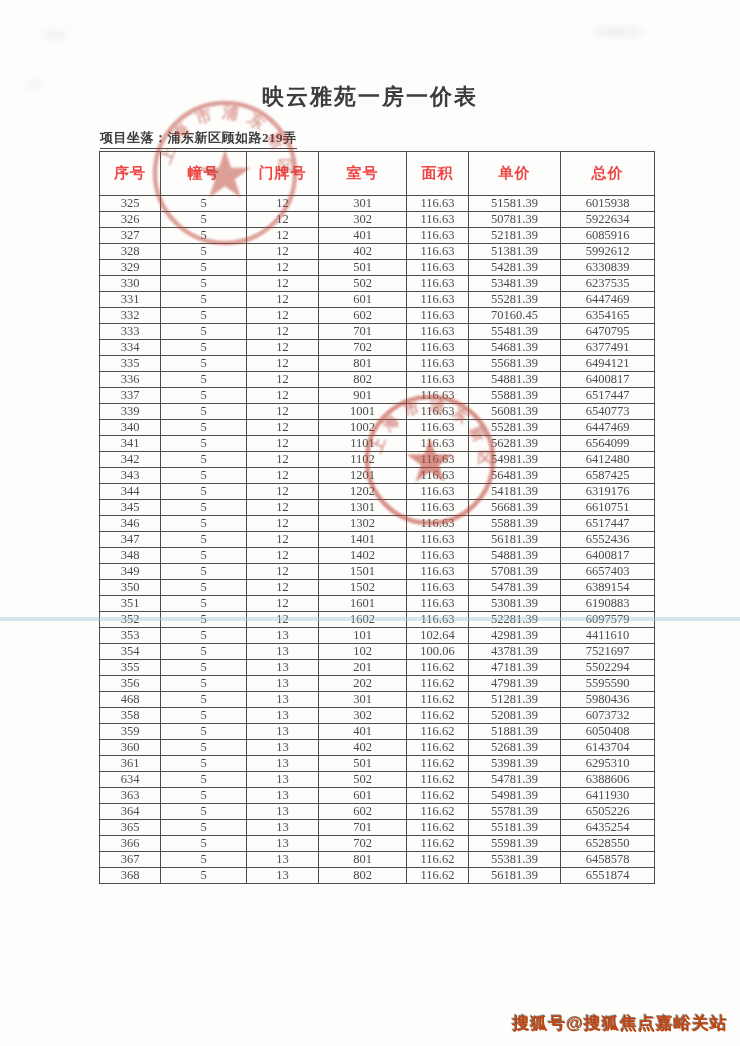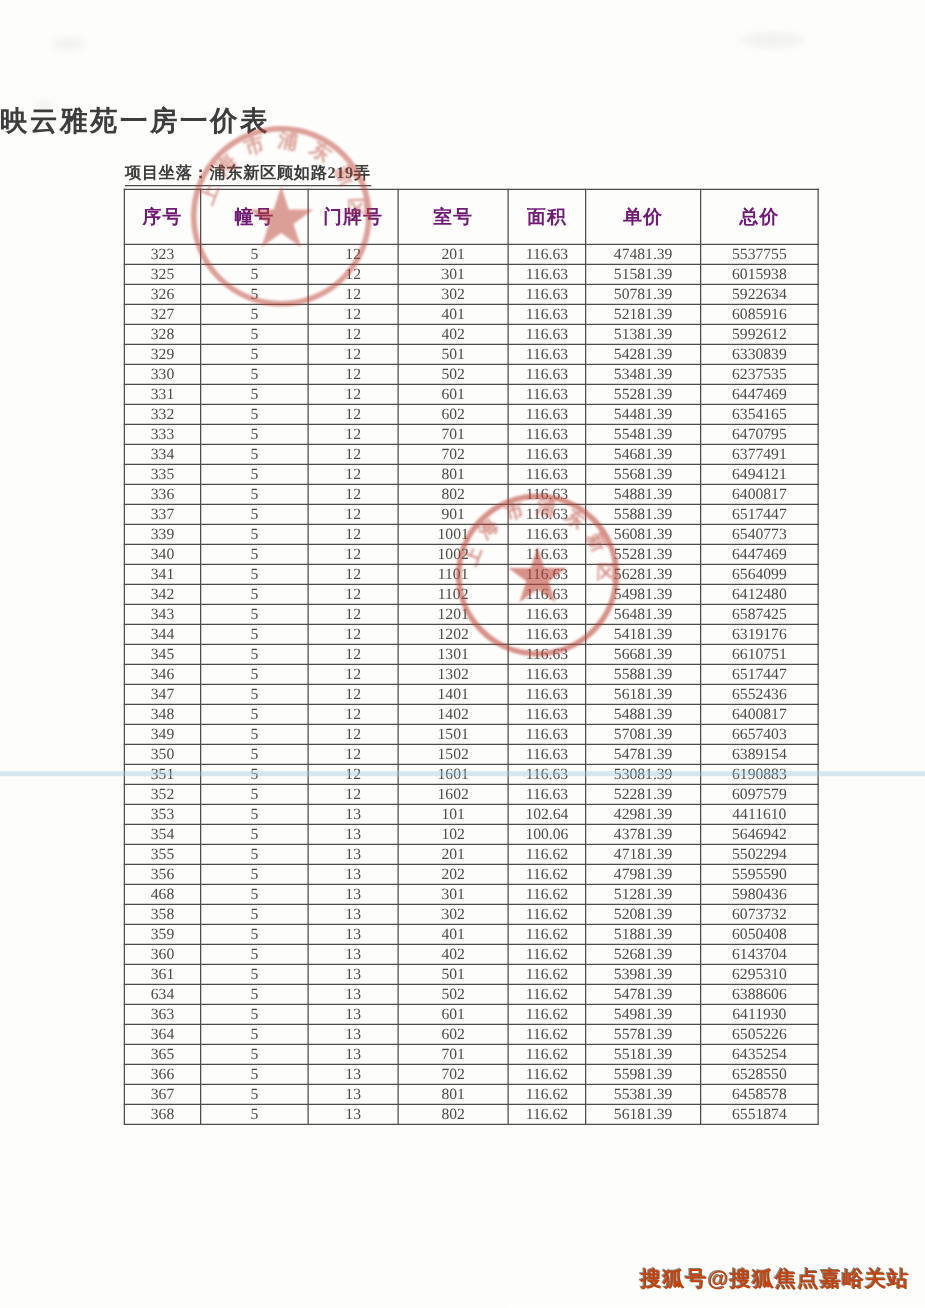--- a/index.html
+++ b/index.html
@@ -17,21 +17,21 @@
     position: absolute;
     background: rgba(120,120,120,0.08);
     border-radius: 50%;
     filter: blur(3px);
   }
   .doc-title {
     position: absolute;
     top: 82px;
     left: 0;
     width: 740px;
-    text-align: left;
+    text-align: center;
     font-size: 22px;
     font-weight: bold;
     letter-spacing: 2px;
     color: #3d3d3d;
   }
   .location-line {
     position: absolute;
     top: 129px;
     left: 100px;
     font-size: 13px;
@@ -53,21 +53,21 @@
     border: 1px solid #4d4d4d;
     text-align: center;
     vertical-align: middle;
     overflow: hidden;
     white-space: nowrap;
   }
   .price-table th {
     height: 44px;
     font-size: 15px;
     font-weight: bold;
-    color: #701a75;
+    color: #ef4444;
     letter-spacing: 1px;
   }
   .price-table td {
     height: 15.6px;
     font-size: 12.5px;
     line-height: 15px;
     color: #4a4a4a;
   }
   .scan-line {
     position: absolute;
@@ -127,29 +127,20 @@
         <th>幢号</th>
         <th>门牌号</th>
         <th>室号</th>
         <th>面积</th>
         <th>单价</th>
         <th>总价</th>
       </tr>
     </thead>
     <tbody>
         <tr>
-          <td>323</td>
-          <td>5</td>
-          <td>12</td>
-          <td>201</td>
-          <td>116.63</td>
-          <td>47481.39</td>
-          <td>5537755</td>
-        </tr>
-        <tr>
           <td>325</td>
           <td>5</td>
           <td>12</td>
           <td>301</td>
           <td>116.63</td>
           <td>51581.39</td>
           <td>6015938</td>
         </tr>
         <tr>
           <td>326</td>
@@ -204,21 +195,21 @@
           <td>116.63</td>
           <td>55281.39</td>
           <td>6447469</td>
         </tr>
         <tr>
           <td>332</td>
           <td>5</td>
           <td>12</td>
           <td>602</td>
           <td>116.63</td>
-          <td>54481.39</td>
+          <td>70160.45</td>
           <td>6354165</td>
         </tr>
         <tr>
           <td>333</td>
           <td>5</td>
           <td>12</td>
           <td>701</td>
           <td>116.63</td>
           <td>55481.39</td>
           <td>6470795</td>
@@ -394,21 +385,21 @@
           <td>42981.39</td>
           <td>4411610</td>
         </tr>
         <tr>
           <td>354</td>
           <td>5</td>
           <td>13</td>
           <td>102</td>
           <td>100.06</td>
           <td>43781.39</td>
-          <td>5646942</td>
+          <td>7521697</td>
         </tr>
         <tr>
           <td>355</td>
           <td>5</td>
           <td>13</td>
           <td>201</td>
           <td>116.62</td>
           <td>47181.39</td>
           <td>5502294</td>
         </tr>

